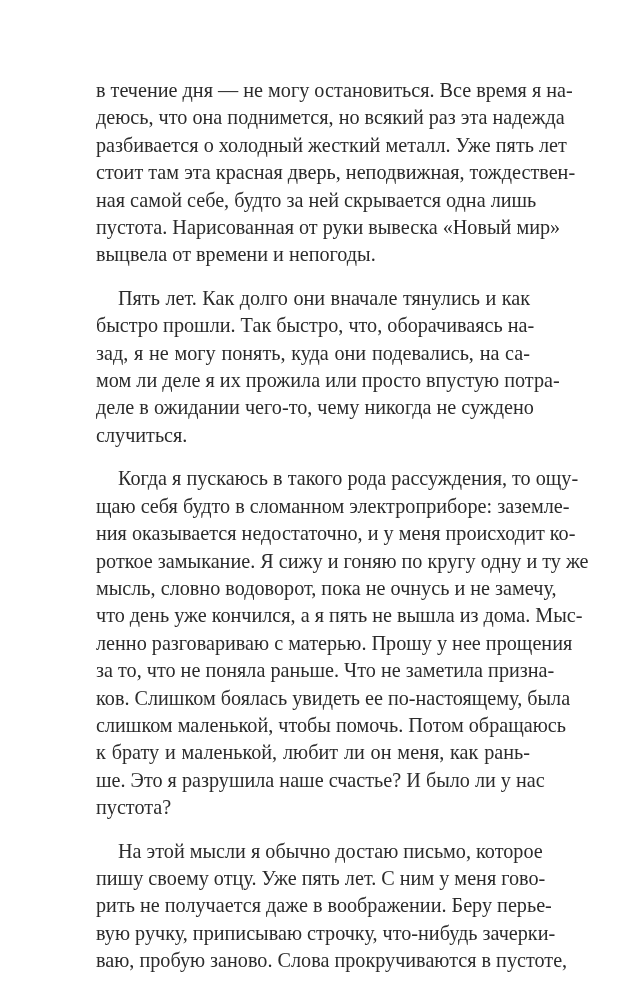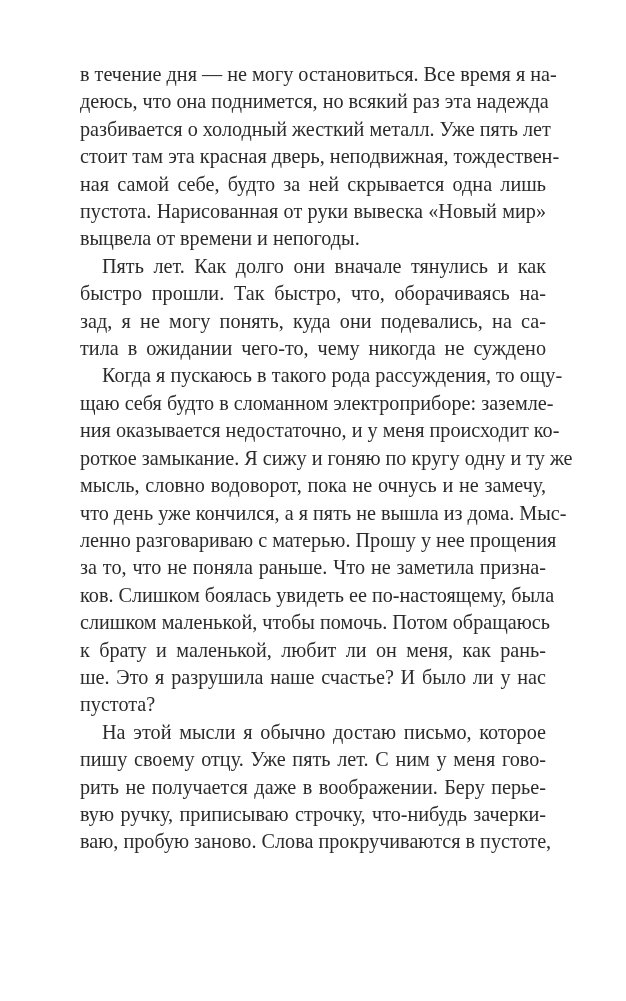--- a/index.html
+++ b/index.html
@@ -5,21 +5,21 @@
   html, body { margin: 0; padding: 0; }
   body {
     width: 626px; height: 1001px; background: #ffffff; overflow: hidden;
     position: relative;
   }
   .page {
     position: absolute; left: 80px; top: 61px; width: 466px;
     font-family: "Liberation Serif", "DejaVu Serif", serif;
     font-size: 20.2px; line-height: 27.4px; color: #2b2b2b;
   }
-  .para { margin: 0; }
+  .para { margin: 16px; }
   .line { display: block; white-space: nowrap; text-align: justify; text-align-last: justify; }
   .line.last { text-align-last: left; }
   .indent { padding-left: 22px; }
 </style>
 </head>
 <body>
 
 <div class="page" id="page">
     <div class="para">
       <span class="line">в течение дня — не могу остановиться. Все время я на-</span>
@@ -27,21 +27,23 @@
       <span class="line">разбивается о холодный жесткий металл. Уже пять лет</span>
       <span class="line">стоит там эта красная дверь, неподвижная, тождествен-</span>
       <span class="line">ная самой себе, будто за ней скрывается одна лишь</span>
       <span class="line">пустота. Нарисованная от руки вывеска «Новый мир»</span>
       <span class="line last">выцвела от времени и непогоды.</span>
     </div>
     <div class="para">
       <span class="line indent">Пять лет. Как долго они вначале тянулись и как</span>
       <span class="line">быстро прошли. Так быстро, что, оборачиваясь на-</span>
       <span class="line">зад, я не могу понять, куда они подевались, на са-</span>
-      <span class="line">тила в ожидании чего-то, чему никогда не суждено</span>
+      <span class="line">мом ли деле я их прожила или просто впустую потра-</span>
+      <span class="line">деле в ожидании чего-то, чему никогда не суждено</span>
+      <span class="line last">случиться.</span>
     </div>
     <div class="para">
       <span class="line indent">Когда я пускаюсь в такого рода рассуждения, то ощу-</span>
       <span class="line">щаю себя будто в сломанном электроприборе: заземле-</span>
       <span class="line">ния оказывается недостаточно, и у меня происходит ко-</span>
       <span class="line">роткое замыкание. Я сижу и гоняю по кругу одну и ту же</span>
       <span class="line">мысль, словно водоворот, пока не очнусь и не замечу,</span>
       <span class="line">что день уже кончился, а я пять не вышла из дома. Мыс-</span>
       <span class="line">ленно разговариваю с матерью. Прошу у нее прощения</span>
       <span class="line">за то, что не поняла раньше. Что не заметила призна-</span>

